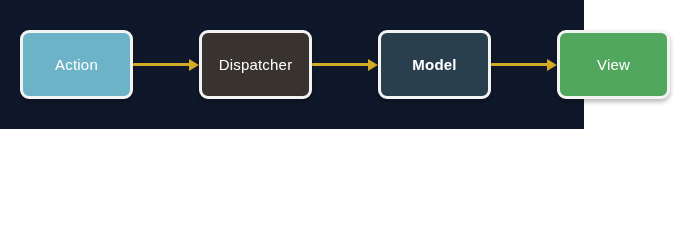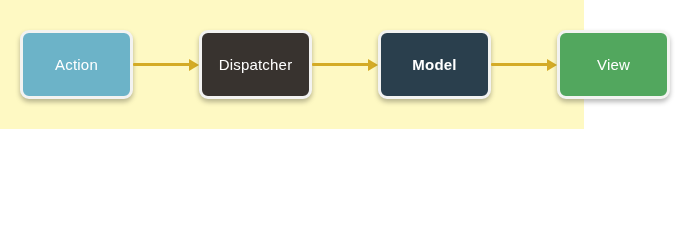--- a/index.html
+++ b/index.html
@@ -9,21 +9,21 @@
   body {
     width: 690px;
     height: 129px;
     overflow: hidden;
     font-family: "Liberation Sans", "DejaVu Sans", sans-serif;
   }
   #diagram-canvas {
     position: relative;
     width: 584px;
     height: 129px;
-    background: #fef9c3;
+    background: #0f172a;
     box-sizing: border-box;
   }
   .flow-row {
     position: absolute;
     left: 0;
     top: 0;
     width: 690px;
     height: 129px;
     display: flex;
     flex-direction: row;

